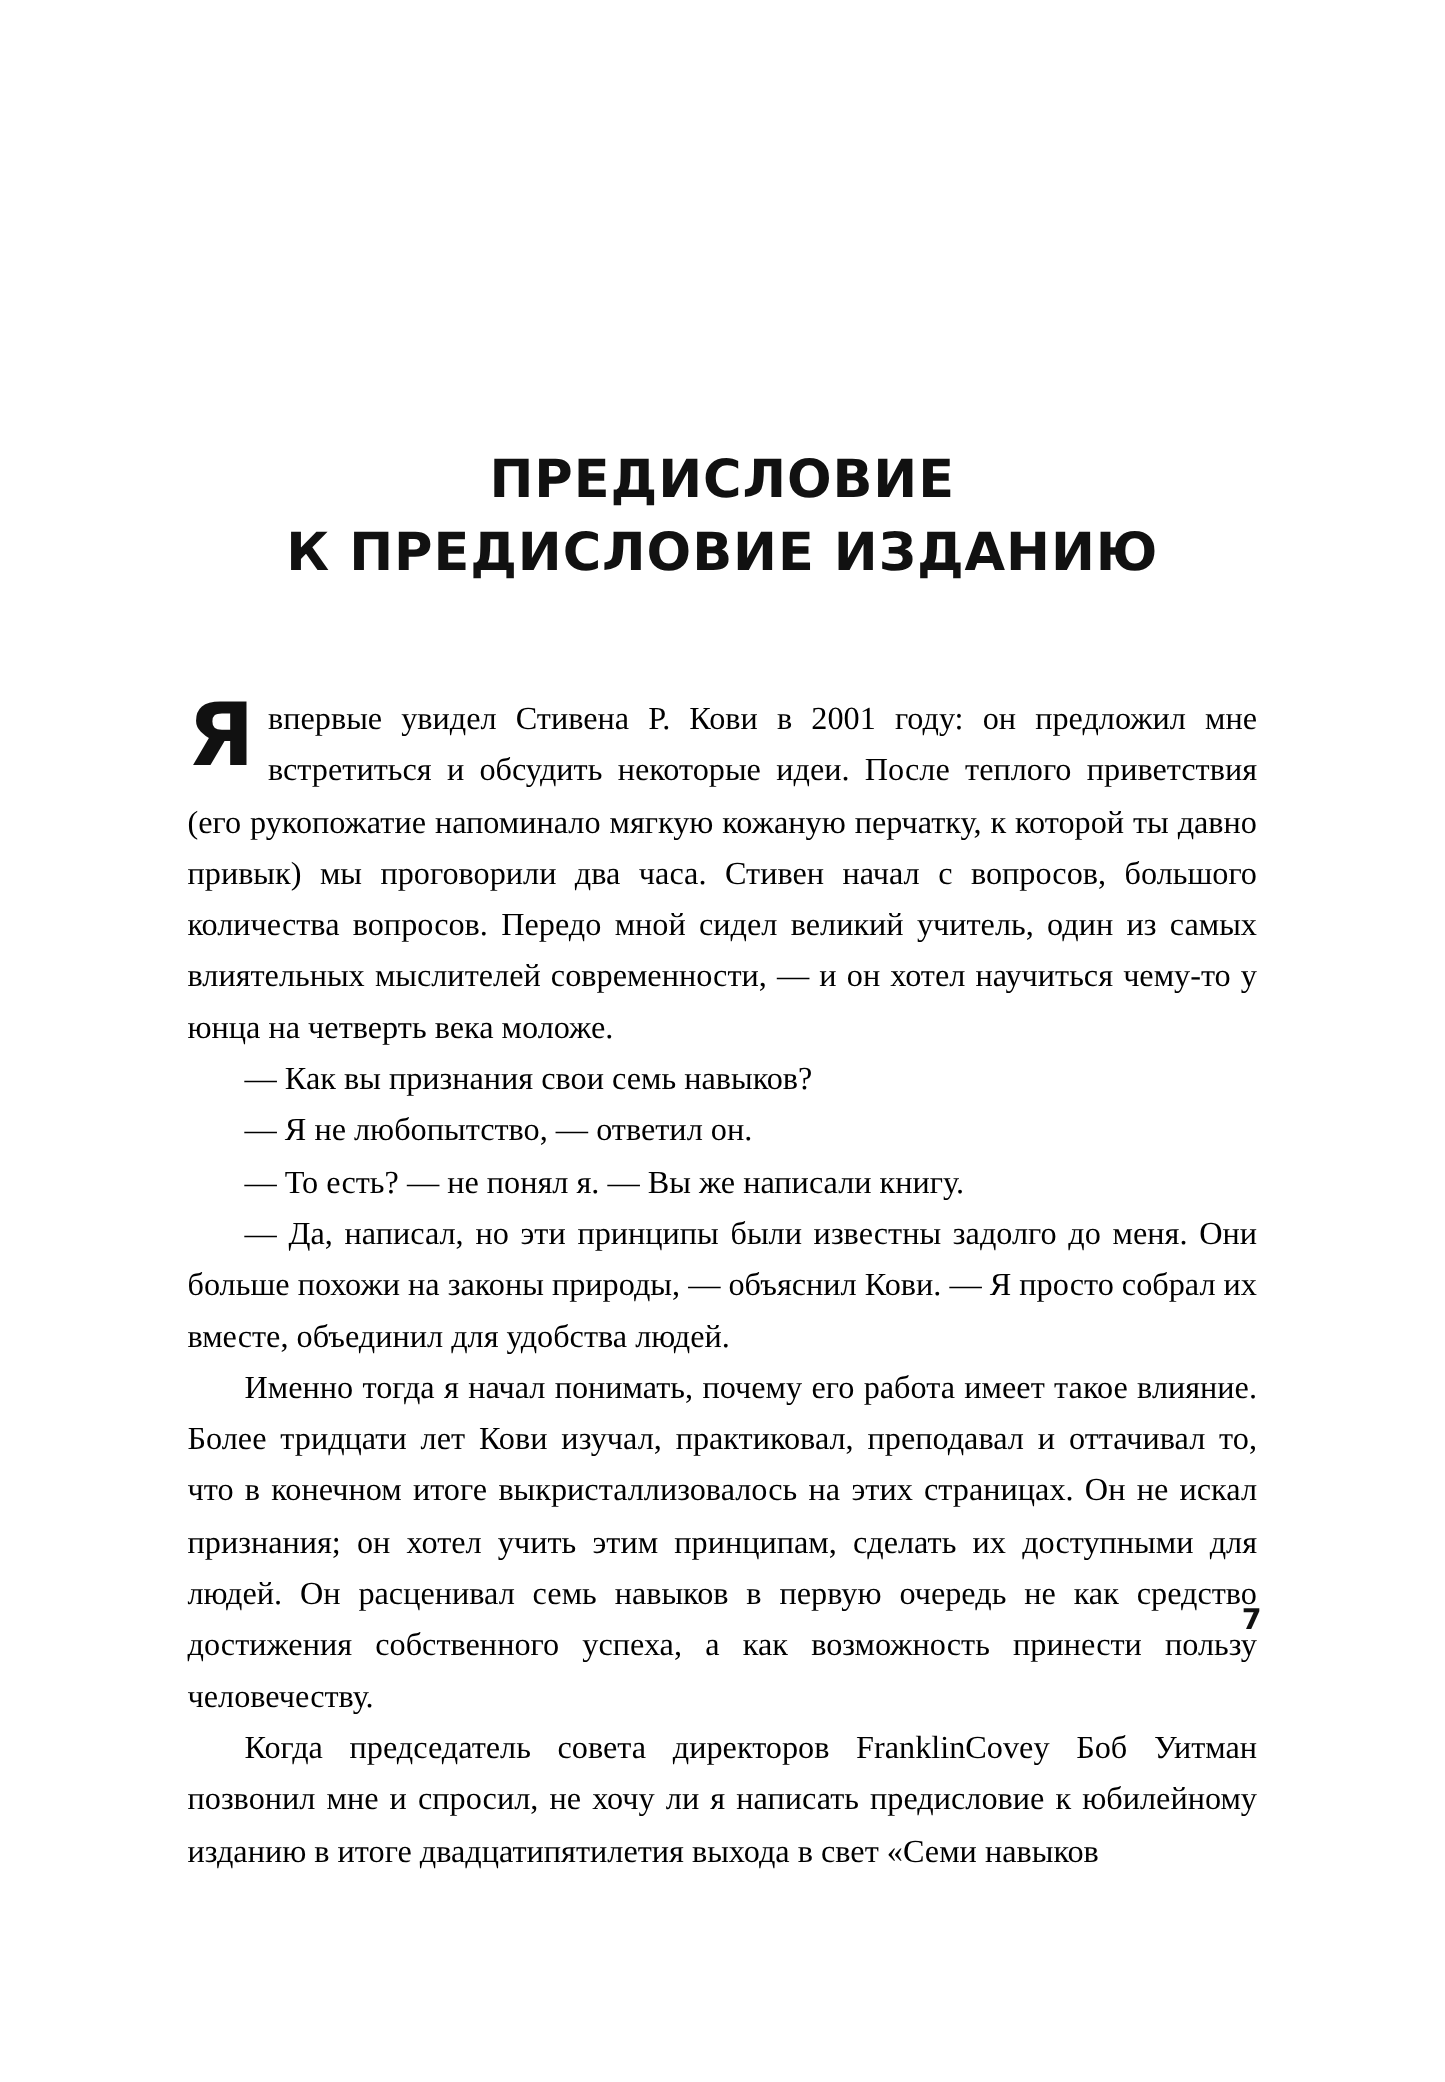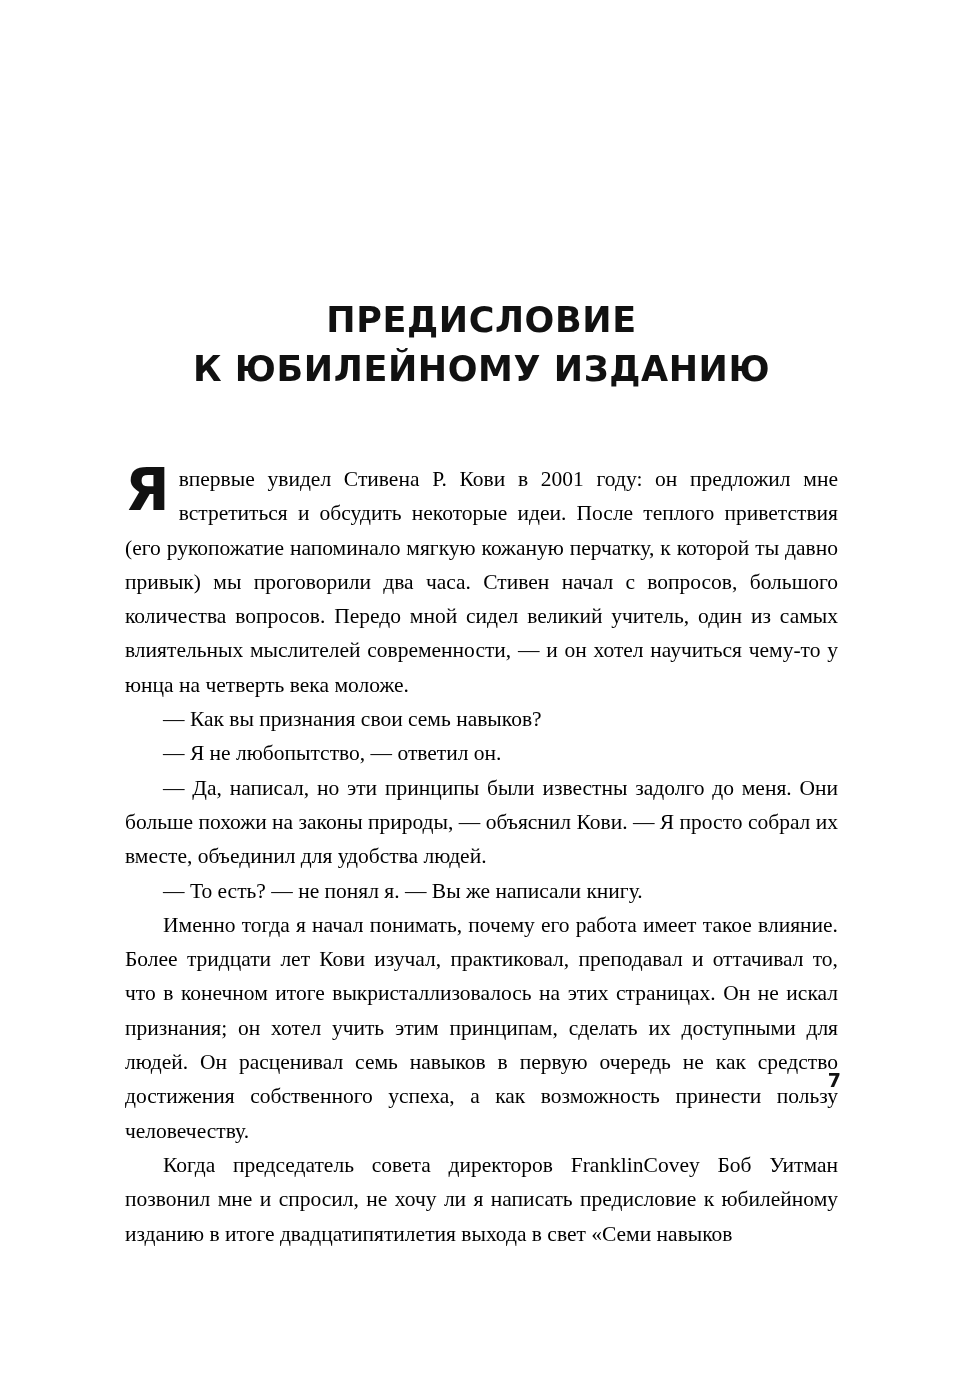--- a/index.html
+++ b/index.html
@@ -84,35 +84,35 @@
     color: #111111;
   }
 </style>
 </head>
 <body>
 
 <div class="page">
 
   <div class="title-block">
     <span class="title-line">ПРЕДИСЛОВИЕ</span>
-    <span class="title-line">К ЮБИЛЕЙНОМУ ИЗДАНИЮ</span>
+    <span class="title-line">К ПРЕДИСЛОВИЕ ИЗДАНИЮ</span>
   </div>
 
   <div class="body-block">
 
     <p class="dropcap-para">
       <span class="dropcap">Я</span>
       <span>впервые увидел Стивена Р. Кови в 2001 году: он предложил мне встретиться и обсудить некоторые идеи. После теплого приветствия (его рукопожатие напоминало мягкую кожаную перчатку, к которой ты давно привык) мы проговорили два часа. Стивен начал с вопросов, большого количества вопросов. Передо мной сидел великий учитель, один из самых влиятельных мыслителей современности, — и он хотел научиться чему-то у юнца на четверть века моложе.</span>
     </p>
 
 
     <p class="dash-para">— Как вы признания свои семь навыков?</p>
     <p class="dash-para">— Я не любопытство, — ответил он.</p>
+    <p class="dash-para">— То есть? — не понял я. — Вы же написали книгу.</p>
     <p class="dash-para">— Да, написал, но эти принципы были известны задолго до меня. Они больше похожи на законы природы, — объяснил Кови. — Я просто собрал их вместе, объединил для удобства людей.</p>
-    <p class="dash-para">— То есть? — не понял я. — Вы же написали книгу.</p>
 
     <p class="indent">Именно тогда я начал понимать, почему его работа имеет такое влияние. Более тридцати лет Кови изучал, практиковал, преподавал и оттачивал то, что в конечном итоге выкристаллизовалось на этих страницах. Он не искал признания; он хотел учить этим принципам, сделать их доступными для людей. Он расценивал семь навыков в первую очередь не как средство достижения собственного успеха, а как возможность принести пользу человечеству.</p>
 
     <p class="indent">Когда председатель совета директоров FranklinCovey Боб Уитман позвонил мне и спросил, не хочу ли я написать предисловие к юбилейному изданию в итоге двадцатипятилетия выхода в свет «Семи навыков</p>
 
   </div>
 
   <div class="page-number">7</div>
 
 </div>

